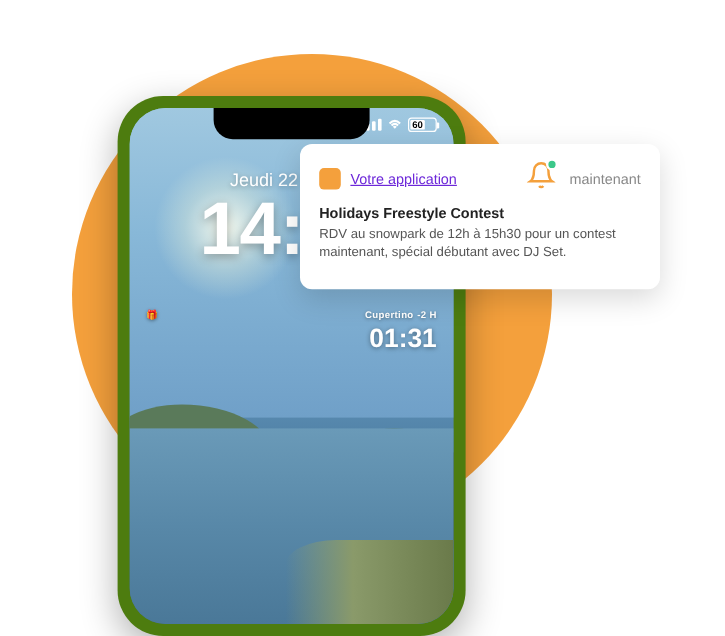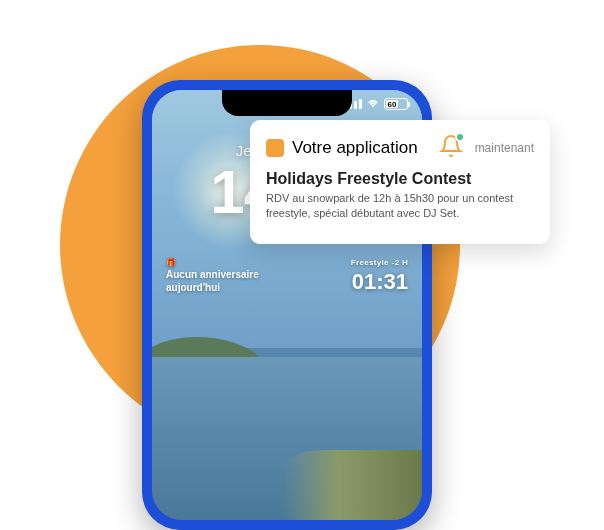--- a/index.html
+++ b/index.html
@@ -19,25 +19,24 @@
       border-radius: 50%;
       top: 45px;
       left: 60px;
     }
     .phone {
       position: absolute;
       top: 80px;
       left: 98px;
       width: 290px;
       height: 450px;
-      background: #1d4ed8;
+      background: #4d7c0f;
       border-radius: 38px;
       padding: 10px;
       box-shadow: 0 10px 30px rgba(0,0,0,0.3);
-      margin-left: 44px;
     }
     .phone-screen {
       width: 100%;
       height: 100%;
       border-radius: 30px;
       overflow: hidden;
       position: relative;
       background: linear-gradient(to bottom, #87b8d8 0%, #6fa8cc 35%, #5d8fb5 55%, #4a7a9e 70%, #3f6a8a 100%);
     }
     .wallpaper {
@@ -247,23 +246,24 @@
       margin-bottom: 8px;
     }
     .app-icon {
       width: 18px;
       height: 18px;
       background: #f4a03c;
       border-radius: 4px;
       flex-shrink: 0;
     }
     .app-name {
-      font-size: 17px;
-      color: #000000;
+      font-size: 12px;
+      color: #6d28d9;
       flex: 1;
+      text-decoration: underline;
     }
     .bell-wrapper {
       position: relative;
       margin-right: 4px;
     }
     .bell-icon {
       width: 24px;
       height: 24px;
     }
     .bell-dot {
@@ -274,21 +274,21 @@
       height: 10px;
       background: #3cc88a;
       border-radius: 50%;
       border: 2px solid #fff;
     }
     .notif-time {
       font-size: 12px;
       color: #888;
     }
     .notif-title {
-      font-size: 16px;
+      font-size: 12px;
       font-weight: 700;
       color: #222;
       margin-bottom: 3px;
     }
     .notif-body {
       font-size: 11px;
       color: #555;
       line-height: 1.4;
       margin-bottom: 8px;
     }
@@ -337,25 +337,24 @@
     <div class="lockscreen-content">
       <div class="date">Jeudi 22 février</div>
       <div class="time">14:31</div>
     </div>
 
     <div class="widgets">
       <div class="widget">
         <div class="widget-title">
           <span class="gift-icon">🎁</span>
         </div>
-        <div class="widget-body">Aucun anniversaire aujourd'hui</div>
       </div>
       <div class="widget widget-right">
         <div class="widget-title">
-          <span>Freestyle</span>
+          <span>Cupertino</span>
           <span>-2 H</span>
         </div>
         <div class="widget-time">01:31</div>
       </div>
     </div>
   </div>
 </div>
 
 <div class="notification-card">
   <div class="notif-header">
@@ -364,14 +363,14 @@
     <div class="bell-wrapper">
       <svg class="bell-icon" viewBox="0 0 24 24" fill="none" stroke="#f4a03c" stroke-width="2">
         <path d="M18 8a6 6 0 0 0-12 0c0 7-3 9-3 9h18s-3-2-3-9"></path>
         <path d="M13.7 21a2 2 0 0 1-3.4 0"></path>
       </svg>
       <div class="bell-dot"></div>
     </div>
     <div class="notif-time">maintenant</div>
   </div>
   <div class="notif-title">Holidays Freestyle Contest</div>
-  <div class="notif-body">RDV au snowpark de 12h à 15h30 pour un contest freestyle, spécial débutant avec DJ Set.</div>
+  <div class="notif-body">RDV au snowpark de 12h à 15h30 pour un contest maintenant, spécial débutant avec DJ Set.</div>
 </div>
 
 </body></html>

